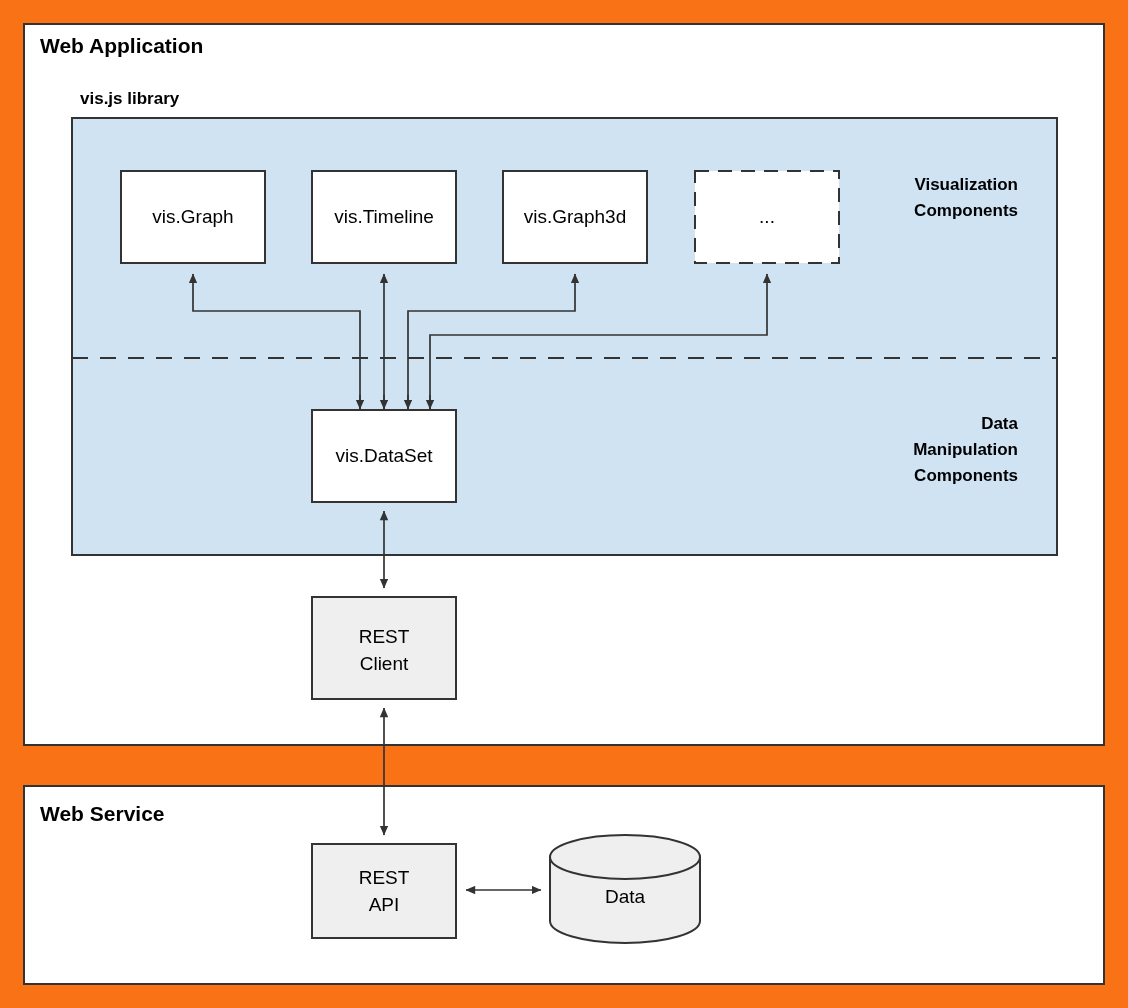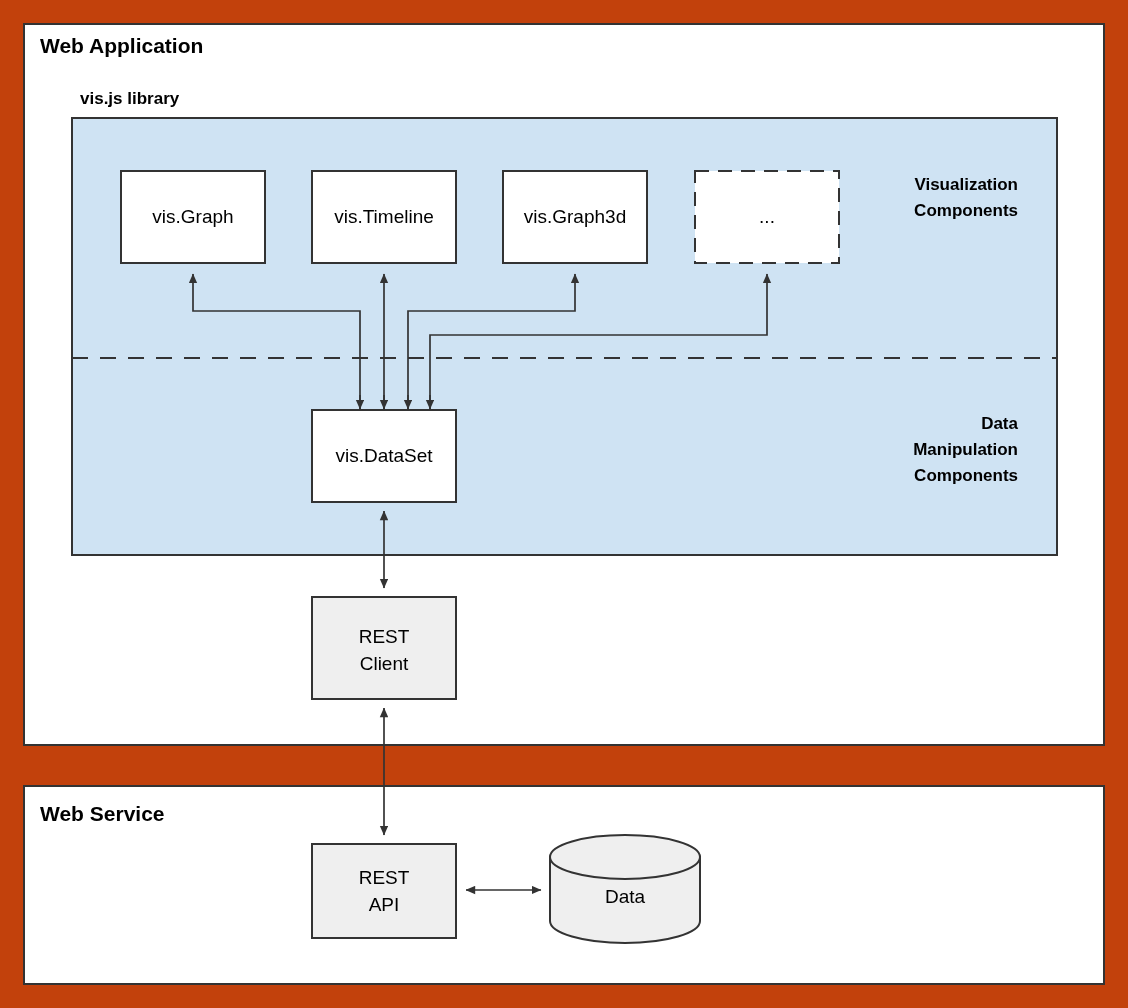--- a/index.html
+++ b/index.html
@@ -8,21 +8,21 @@
     padding: 0;
     background: #ffffff;
   }
   body {
     font-family: "Liberation Sans", sans-serif;
   }
   #stage {
     position: relative;
     width: 1128px;
     height: 1008px;
-    background: #c2410c;
+    background: #f97316;
     overflow: hidden;
   }
   svg.layer {
     position: absolute;
     left: 0;
     top: 0;
     width: 1128px;
     height: 1008px;
   }
   .frame {

